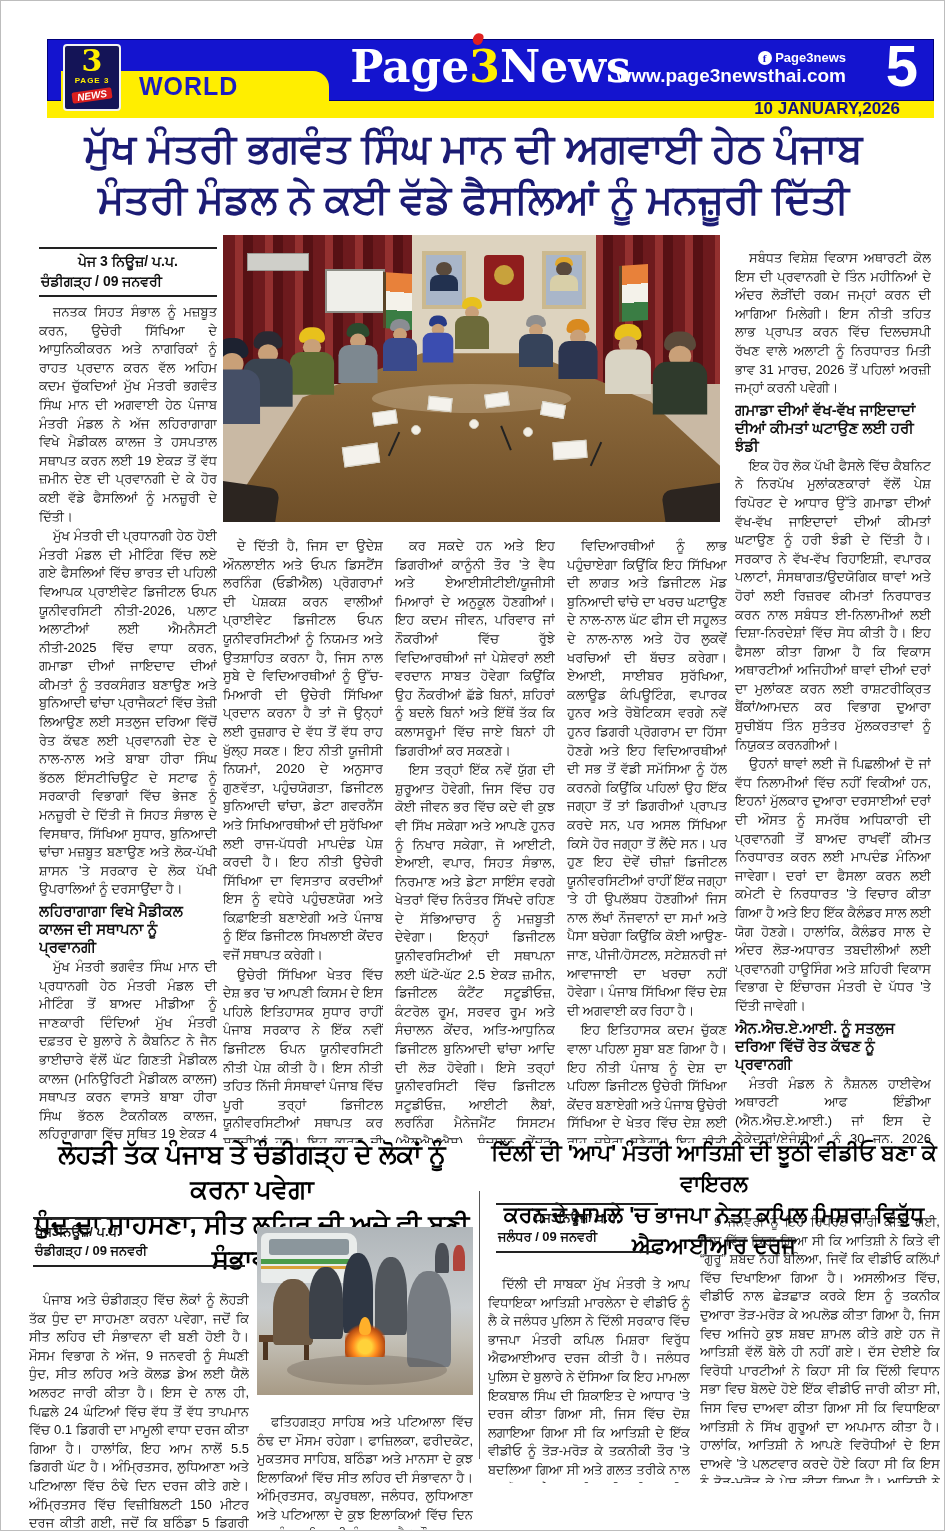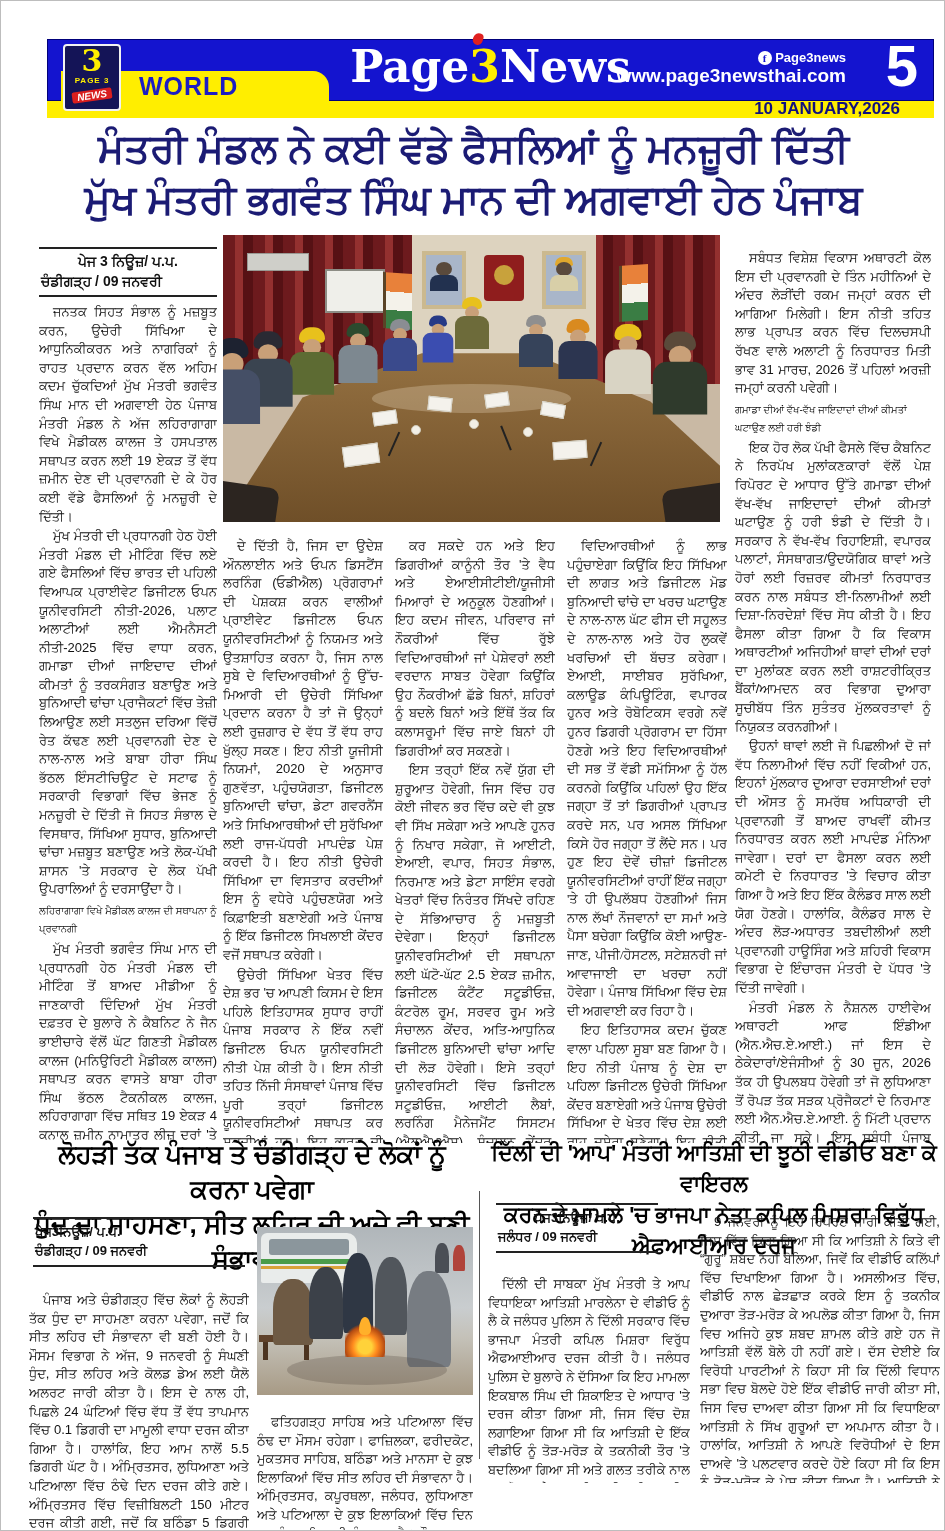--- a/index.html
+++ b/index.html
@@ -30,21 +30,21 @@
          font-size:11px;font-weight:bold;text-align:center;font-family:"Liberation Serif",serif;}
   .site-line{font-size:19px;font-weight:bold;}
   .mast-five{position:absolute;right:16px;top:-4px;font-size:58px;font-weight:bold;color:#ffffff;line-height:62px;}
   .mast-date{position:absolute;right:34px;top:61px;font-size:17px;font-weight:bold;color:#10107e;line-height:18px;}
   
   .lead-headline{position:absolute;left:38px;top:122px;width:869px;text-align:center;
                  font-size:40px;line-height:51px;font-weight:800;color:#1b1b74;}
   
   .col{position:absolute;overflow:hidden;margin-top:12px;}
   .para{margin:0 0 1px 0;text-indent:14px;text-align:justify;font-size:13px;line-height:18.6px;}
-  .sub{margin:3px 0 2px 0;font-weight:normal;font-size:10px;line-height:18px;text-align:left;}
+  .sub{margin:3px 0 2px 0;font-weight:bold;font-size:15px;line-height:18px;text-align:left;}
   .byline-box{border-top:2px solid #222;border-bottom:2px solid #222;padding:3px 2px 4px 2px;margin-bottom:6px;}
   .byline-credit{text-align:center;font-weight:bold;font-size:14px;line-height:19px;}
   .byline-dateline{text-align:left;font-weight:bold;font-size:14px;line-height:20px;}
   
   .ws-headline{position:absolute;left:0;top:0;width:100%;text-align:center;font-weight:800;color:#000;
                font-size:26px;line-height:35px;}
   .fs-headline{position:absolute;left:0;top:0;width:100%;text-align:center;font-weight:800;color:#000;
                font-size:22px;line-height:31px;}
   .vdivider{position:absolute;left:478px;top:1190px;width:1px;height:268px;background:#555;}
   
@@ -111,22 +111,22 @@
     <div class="mast-title"><span>Page</span><span class="t3">3</span><span>News</span></div>
     <div class="mast-right">
       <div class="fb-line"><span class="fb-ic">f</span> <span>Page3news</span></div>
       <div class="site-line">www.page3newsthai.com</div>
     </div>
     <div class="mast-five">5</div>
     <div class="mast-date">10 JANUARY,2026</div>
   </div>
 
   <div class="lead-headline">
+    <div>ਮੁੱਖ ਮੰਤਰੀ ਭਗਵੰਤ ਸਿੰਘ ਮਾਨ ਦੀ ਅਗਵਾਈ ਹੇਠ ਪੰਜਾਬ</div>
     <div>ਮੰਤਰੀ ਮੰਡਲ ਨੇ ਕਈ ਵੱਡੇ ਫੈਸਲਿਆਂ ਨੂੰ ਮਨਜ਼ੂਰੀ ਦਿੱਤੀ</div>
-    <div>ਮੁੱਖ ਮੰਤਰੀ ਭਗਵੰਤ ਸਿੰਘ ਮਾਨ ਦੀ ਅਗਵਾਈ ਹੇਠ ਪੰਜਾਬ</div>
   </div>
 
   <div class="col" style="left:38px;top:234px;width:178px;height:896px;">
     <div class="byline-box">
       <div class="byline-credit">ਪੇਜ 3 ਨਿਊਜ਼/ ਪ.ਪ.</div>
       <div class="byline-dateline">ਚੰਡੀਗੜ੍ਹ / 09 ਜਨਵਰੀ</div>
     </div>
     <div>
         <p class="para">ਜਨਤਕ ਸਿਹਤ ਸੰਭਾਲ ਨੂੰ ਮਜ਼ਬੂਤ ਕਰਨ, ਉਚੇਰੀ ਸਿੱਖਿਆ ਦੇ ਆਧੁਨਿਕੀਕਰਨ ਅਤੇ ਨਾਗਰਿਕਾਂ ਨੂੰ ਰਾਹਤ ਪ੍ਰਦਾਨ ਕਰਨ ਵੱਲ ਅਹਿਮ ਕਦਮ ਚੁੱਕਦਿਆਂ ਮੁੱਖ ਮੰਤਰੀ ਭਗਵੰਤ ਸਿੰਘ ਮਾਨ ਦੀ ਅਗਵਾਈ ਹੇਠ ਪੰਜਾਬ ਮੰਤਰੀ ਮੰਡਲ ਨੇ ਅੱਜ ਲਹਿਰਾਗਾਗਾ ਵਿਖੇ ਮੈਡੀਕਲ ਕਾਲਜ ਤੇ ਹਸਪਤਾਲ ਸਥਾਪਤ ਕਰਨ ਲਈ 19 ਏਕੜ ਤੋਂ ਵੱਧ ਜ਼ਮੀਨ ਦੇਣ ਦੀ ਪ੍ਰਵਾਨਗੀ ਦੇ ਕੇ ਹੋਰ ਕਈ ਵੱਡੇ ਫੈਸਲਿਆਂ ਨੂੰ ਮਨਜ਼ੂਰੀ ਦੇ ਦਿੱਤੀ।</p>
         <p class="para">ਮੁੱਖ ਮੰਤਰੀ ਦੀ ਪ੍ਰਧਾਨਗੀ ਹੇਠ ਹੋਈ ਮੰਤਰੀ ਮੰਡਲ ਦੀ ਮੀਟਿੰਗ ਵਿੱਚ ਲਏ ਗਏ ਫੈਸਲਿਆਂ ਵਿੱਚ ਭਾਰਤ ਦੀ ਪਹਿਲੀ ਵਿਆਪਕ ਪ੍ਰਾਈਵੇਟ ਡਿਜੀਟਲ ਓਪਨ ਯੂਨੀਵਰਸਿਟੀ ਨੀਤੀ-2026, ਪਲਾਟ ਅਲਾਟੀਆਂ ਲਈ ਐਮਨੈਸਟੀ ਨੀਤੀ-2025 ਵਿੱਚ ਵਾਧਾ ਕਰਨ, ਗਮਾਡਾ ਦੀਆਂ ਜਾਇਦਾਦ ਦੀਆਂ ਕੀਮਤਾਂ ਨੂੰ ਤਰਕਸੰਗਤ ਬਣਾਉਣ ਅਤੇ ਬੁਨਿਆਦੀ ਢਾਂਚਾ ਪ੍ਰਾਜੈਕਟਾਂ ਵਿੱਚ ਤੇਜ਼ੀ ਲਿਆਉਣ ਲਈ ਸਤਲੁਜ ਦਰਿਆ ਵਿੱਚੋਂ ਰੇਤ ਕੱਢਣ ਲਈ ਪ੍ਰਵਾਨਗੀ ਦੇਣ ਦੇ ਨਾਲ-ਨਾਲ ਅਤੇ ਬਾਬਾ ਹੀਰਾ ਸਿੰਘ ਭੱਠਲ ਇੰਸਟੀਚਿਊਟ ਦੇ ਸਟਾਫ ਨੂੰ ਸਰਕਾਰੀ ਵਿਭਾਗਾਂ ਵਿੱਚ ਭੇਜਣ ਨੂੰ ਮਨਜ਼ੂਰੀ ਦੇ ਦਿੱਤੀ ਜੋ ਸਿਹਤ ਸੰਭਾਲ ਦੇ ਵਿਸਥਾਰ, ਸਿੱਖਿਆ ਸੁਧਾਰ, ਬੁਨਿਆਦੀ ਢਾਂਚਾ ਮਜ਼ਬੂਤ ਬਣਾਉਣ ਅਤੇ ਲੋਕ-ਪੱਖੀ ਸ਼ਾਸਨ 'ਤੇ ਸਰਕਾਰ ਦੇ ਲੋਕ ਪੱਖੀ ਉਪਰਾਲਿਆਂ ਨੂੰ ਦਰਸਾਉਂਦਾ ਹੈ।</p>
@@ -248,20 +248,21 @@
         <p class="para">ਇਹ ਇਤਿਹਾਸਕ ਕਦਮ ਚੁੱਕਣ ਵਾਲਾ ਪਹਿਲਾ ਸੂਬਾ ਬਣ ਗਿਆ ਹੈ। ਇਹ ਨੀਤੀ ਪੰਜਾਬ ਨੂੰ ਦੇਸ਼ ਦਾ ਪਹਿਲਾ ਡਿਜੀਟਲ ਉਚੇਰੀ ਸਿੱਖਿਆ ਕੇਂਦਰ ਬਣਾਏਗੀ ਅਤੇ ਪੰਜਾਬ ਉਚੇਰੀ ਸਿੱਖਿਆ ਦੇ ਖੇਤਰ ਵਿੱਚ ਦੇਸ਼ ਲਈ ਰਾਹ ਦਸੇਰਾ ਬਣੇਗਾ। ਇਹ ਨੀਤੀ ਆਧੁਨਿਕ, ਨਵੀਨ, ਤਕਨਾਲੋਜੀ-ਅਧਾਰਤ, ਪਹੁੰਚਯੋਗ, ਰੁਜ਼ਗਾਰ-ਕੇਂਦਰਿਤ, ਵਿਸ਼ਵ ਪੱਧਰੀ ਅਤੇ ਗਰੀਬ-ਪੱਖੀ ਹੈ, ਜੋ ਪੰਜਾਬ ਦੀ ਉਚੇਰੀ ਸਿੱਖਿਆ ਵਿੱਚ ਨਵਾਂ ਅਧਿਆਏ ਲਿਖੇਗੀ।</p>
       </div>
   </div>
 
   <div class="col" style="left:734px;top:236px;width:196px;height:894px;">
     <div>
         <p class="para">ਸਬੰਧਤ ਵਿਸ਼ੇਸ਼ ਵਿਕਾਸ ਅਥਾਰਟੀ ਕੋਲ ਇਸ ਦੀ ਪ੍ਰਵਾਨਗੀ ਦੇ ਤਿੰਨ ਮਹੀਨਿਆਂ ਦੇ ਅੰਦਰ ਲੋੜੀਂਦੀ ਰਕਮ ਜਮ੍ਹਾਂ ਕਰਨ ਦੀ ਆਗਿਆ ਮਿਲੇਗੀ। ਇਸ ਨੀਤੀ ਤਹਿਤ ਲਾਭ ਪ੍ਰਾਪਤ ਕਰਨ ਵਿੱਚ ਦਿਲਚਸਪੀ ਰੱਖਣ ਵਾਲੇ ਅਲਾਟੀ ਨੂੰ ਨਿਰਧਾਰਤ ਮਿਤੀ ਭਾਵ 31 ਮਾਰਚ, 2026 ਤੋਂ ਪਹਿਲਾਂ ਅਰਜ਼ੀ ਜਮ੍ਹਾਂ ਕਰਨੀ ਪਵੇਗੀ।</p>
         <p class="sub">ਗਮਾਡਾ ਦੀਆਂ ਵੱਖ-ਵੱਖ ਜਾਇਦਾਦਾਂ ਦੀਆਂ ਕੀਮਤਾਂ ਘਟਾਉਣ ਲਈ ਹਰੀ ਝੰਡੀ</p>
         <p class="para">ਇਕ ਹੋਰ ਲੋਕ ਪੱਖੀ ਫੈਸਲੇ ਵਿੱਚ ਕੈਬਨਿਟ ਨੇ ਨਿਰਪੱਖ ਮੁਲਾਂਕਣਕਾਰਾਂ ਵੱਲੋਂ ਪੇਸ਼ ਰਿਪੋਰਟ ਦੇ ਆਧਾਰ ਉੱਤੇ ਗਮਾਡਾ ਦੀਆਂ ਵੱਖ-ਵੱਖ ਜਾਇਦਾਦਾਂ ਦੀਆਂ ਕੀਮਤਾਂ ਘਟਾਉਣ ਨੂੰ ਹਰੀ ਝੰਡੀ ਦੇ ਦਿੱਤੀ ਹੈ। ਸਰਕਾਰ ਨੇ ਵੱਖ-ਵੱਖ ਰਿਹਾਇਸ਼ੀ, ਵਪਾਰਕ ਪਲਾਟਾਂ, ਸੰਸਥਾਗਤ/ਉਦਯੋਗਿਕ ਥਾਵਾਂ ਅਤੇ ਹੋਰਾਂ ਲਈ ਰਿਜ਼ਰਵ ਕੀਮਤਾਂ ਨਿਰਧਾਰਤ ਕਰਨ ਨਾਲ ਸਬੰਧਤ ਈ-ਨਿਲਾਮੀਆਂ ਲਈ ਦਿਸ਼ਾ-ਨਿਰਦੇਸ਼ਾਂ ਵਿੱਚ ਸੋਧ ਕੀਤੀ ਹੈ। ਇਹ ਫੈਸਲਾ ਕੀਤਾ ਗਿਆ ਹੈ ਕਿ ਵਿਕਾਸ ਅਥਾਰਟੀਆਂ ਅਜਿਹੀਆਂ ਥਾਵਾਂ ਦੀਆਂ ਦਰਾਂ ਦਾ ਮੁਲਾਂਕਣ ਕਰਨ ਲਈ ਰਾਸ਼ਟਰੀਕ੍ਰਿਤ ਬੈਂਕਾਂ/ਆਮਦਨ ਕਰ ਵਿਭਾਗ ਦੁਆਰਾ ਸੂਚੀਬੱਧ ਤਿੰਨ ਸੁਤੰਤਰ ਮੁੱਲਕਰਤਾਵਾਂ ਨੂੰ ਨਿਯੁਕਤ ਕਰਨਗੀਆਂ।</p>
         <p class="para">ਉਹਨਾਂ ਥਾਵਾਂ ਲਈ ਜੋ ਪਿਛਲੀਆਂ ਦੋ ਜਾਂ ਵੱਧ ਨਿਲਾਮੀਆਂ ਵਿੱਚ ਨਹੀਂ ਵਿਕੀਆਂ ਹਨ, ਇਹਨਾਂ ਮੁੱਲਕਾਰ ਦੁਆਰਾ ਦਰਸਾਈਆਂ ਦਰਾਂ ਦੀ ਔਸਤ ਨੂੰ ਸਮਰੱਥ ਅਧਿਕਾਰੀ ਦੀ ਪ੍ਰਵਾਨਗੀ ਤੋਂ ਬਾਅਦ ਰਾਖਵੀਂ ਕੀਮਤ ਨਿਰਧਾਰਤ ਕਰਨ ਲਈ ਮਾਪਦੰਡ ਮੰਨਿਆ ਜਾਵੇਗਾ। ਦਰਾਂ ਦਾ ਫੈਸਲਾ ਕਰਨ ਲਈ ਕਮੇਟੀ ਦੇ ਨਿਰਧਾਰਤ 'ਤੇ ਵਿਚਾਰ ਕੀਤਾ ਗਿਆ ਹੈ ਅਤੇ ਇਹ ਇੱਕ ਕੈਲੰਡਰ ਸਾਲ ਲਈ ਯੋਗ ਹੋਣਗੇ। ਹਾਲਾਂਕਿ, ਕੈਲੰਡਰ ਸਾਲ ਦੇ ਅੰਦਰ ਲੋੜ-ਅਧਾਰਤ ਤਬਦੀਲੀਆਂ ਲਈ ਪ੍ਰਵਾਨਗੀ ਹਾਊਸਿੰਗ ਅਤੇ ਸ਼ਹਿਰੀ ਵਿਕਾਸ ਵਿਭਾਗ ਦੇ ਇੰਚਾਰਜ ਮੰਤਰੀ ਦੇ ਪੱਧਰ 'ਤੇ ਦਿੱਤੀ ਜਾਵੇਗੀ।</p>
+        <p class="sub">ਐਨ.ਐਚ.ਏ.ਆਈ. ਨੂੰ ਸਤਲੁਜ ਦਰਿਆ ਵਿੱਚੋਂ ਰੇਤ ਕੱਢਣ ਨੂੰ ਪ੍ਰਵਾਨਗੀ</p>
         <p class="para">ਮੰਤਰੀ ਮੰਡਲ ਨੇ ਨੈਸ਼ਨਲ ਹਾਈਵੇਅ ਅਥਾਰਟੀ ਆਫ ਇੰਡੀਆ (ਐਨ.ਐਚ.ਏ.ਆਈ.) ਜਾਂ ਇਸ ਦੇ ਠੇਕੇਦਾਰਾਂ/ਏਜੰਸੀਆਂ ਨੂੰ 30 ਜੂਨ, 2026 ਤੱਕ ਹੀ ਉਪਲਬਧ ਹੋਵੇਗੀ ਤਾਂ ਜੋ ਲੁਧਿਆਣਾ ਤੋਂ ਰੋਪੜ ਤੱਕ ਸੜਕ ਪ੍ਰੋਜੈਕਟਾਂ ਦੇ ਨਿਰਮਾਣ ਲਈ ਐਨ.ਐਚ.ਏ.ਆਈ. ਨੂੰ ਮਿੱਟੀ ਪ੍ਰਦਾਨ ਕੀਤੀ ਜਾ ਸਕੇ। ਇਸ ਸਬੰਧੀ ਪੰਜਾਬ ਟਰਾਂਸਪੇਰੈਂਸੀ ਇਨ ਪਬਲਿਕ ਪ੍ਰੋਕਿਊਰਮੈਂਟ ਐਕਟ-2019 ਦੀ ਧਾਰਾ-63 ਦੇ ਉਪਬੰਧਾਂ ਤੋਂ ਵੀ ਛੋਟ ਦਿੱਤੀ ਗਈ।</p>
       </div>
   </div>
 
   <div class="vdivider"></div>
 
   <div style="position:absolute;left:28px;top:1136px;width:446px;height:395px;">
     <div class="ws-headline">
       <div>ਲੋਹੜੀ ਤੱਕ ਪੰਜਾਬ ਤੇ ਚੰਡੀਗੜ੍ਹ ਦੇ ਲੋਕਾਂ ਨੂੰ ਕਰਨਾ ਪਵੇਗਾ</div>
       <div>ਧੁੰਦ ਦਾ ਸਾਹਮਣਾ, ਸੀਤ ਲਹਿਰ ਦੀ ਅਜੇ ਵੀ ਬਣੀ ਸੰਭਾਵਨਾ</div>

